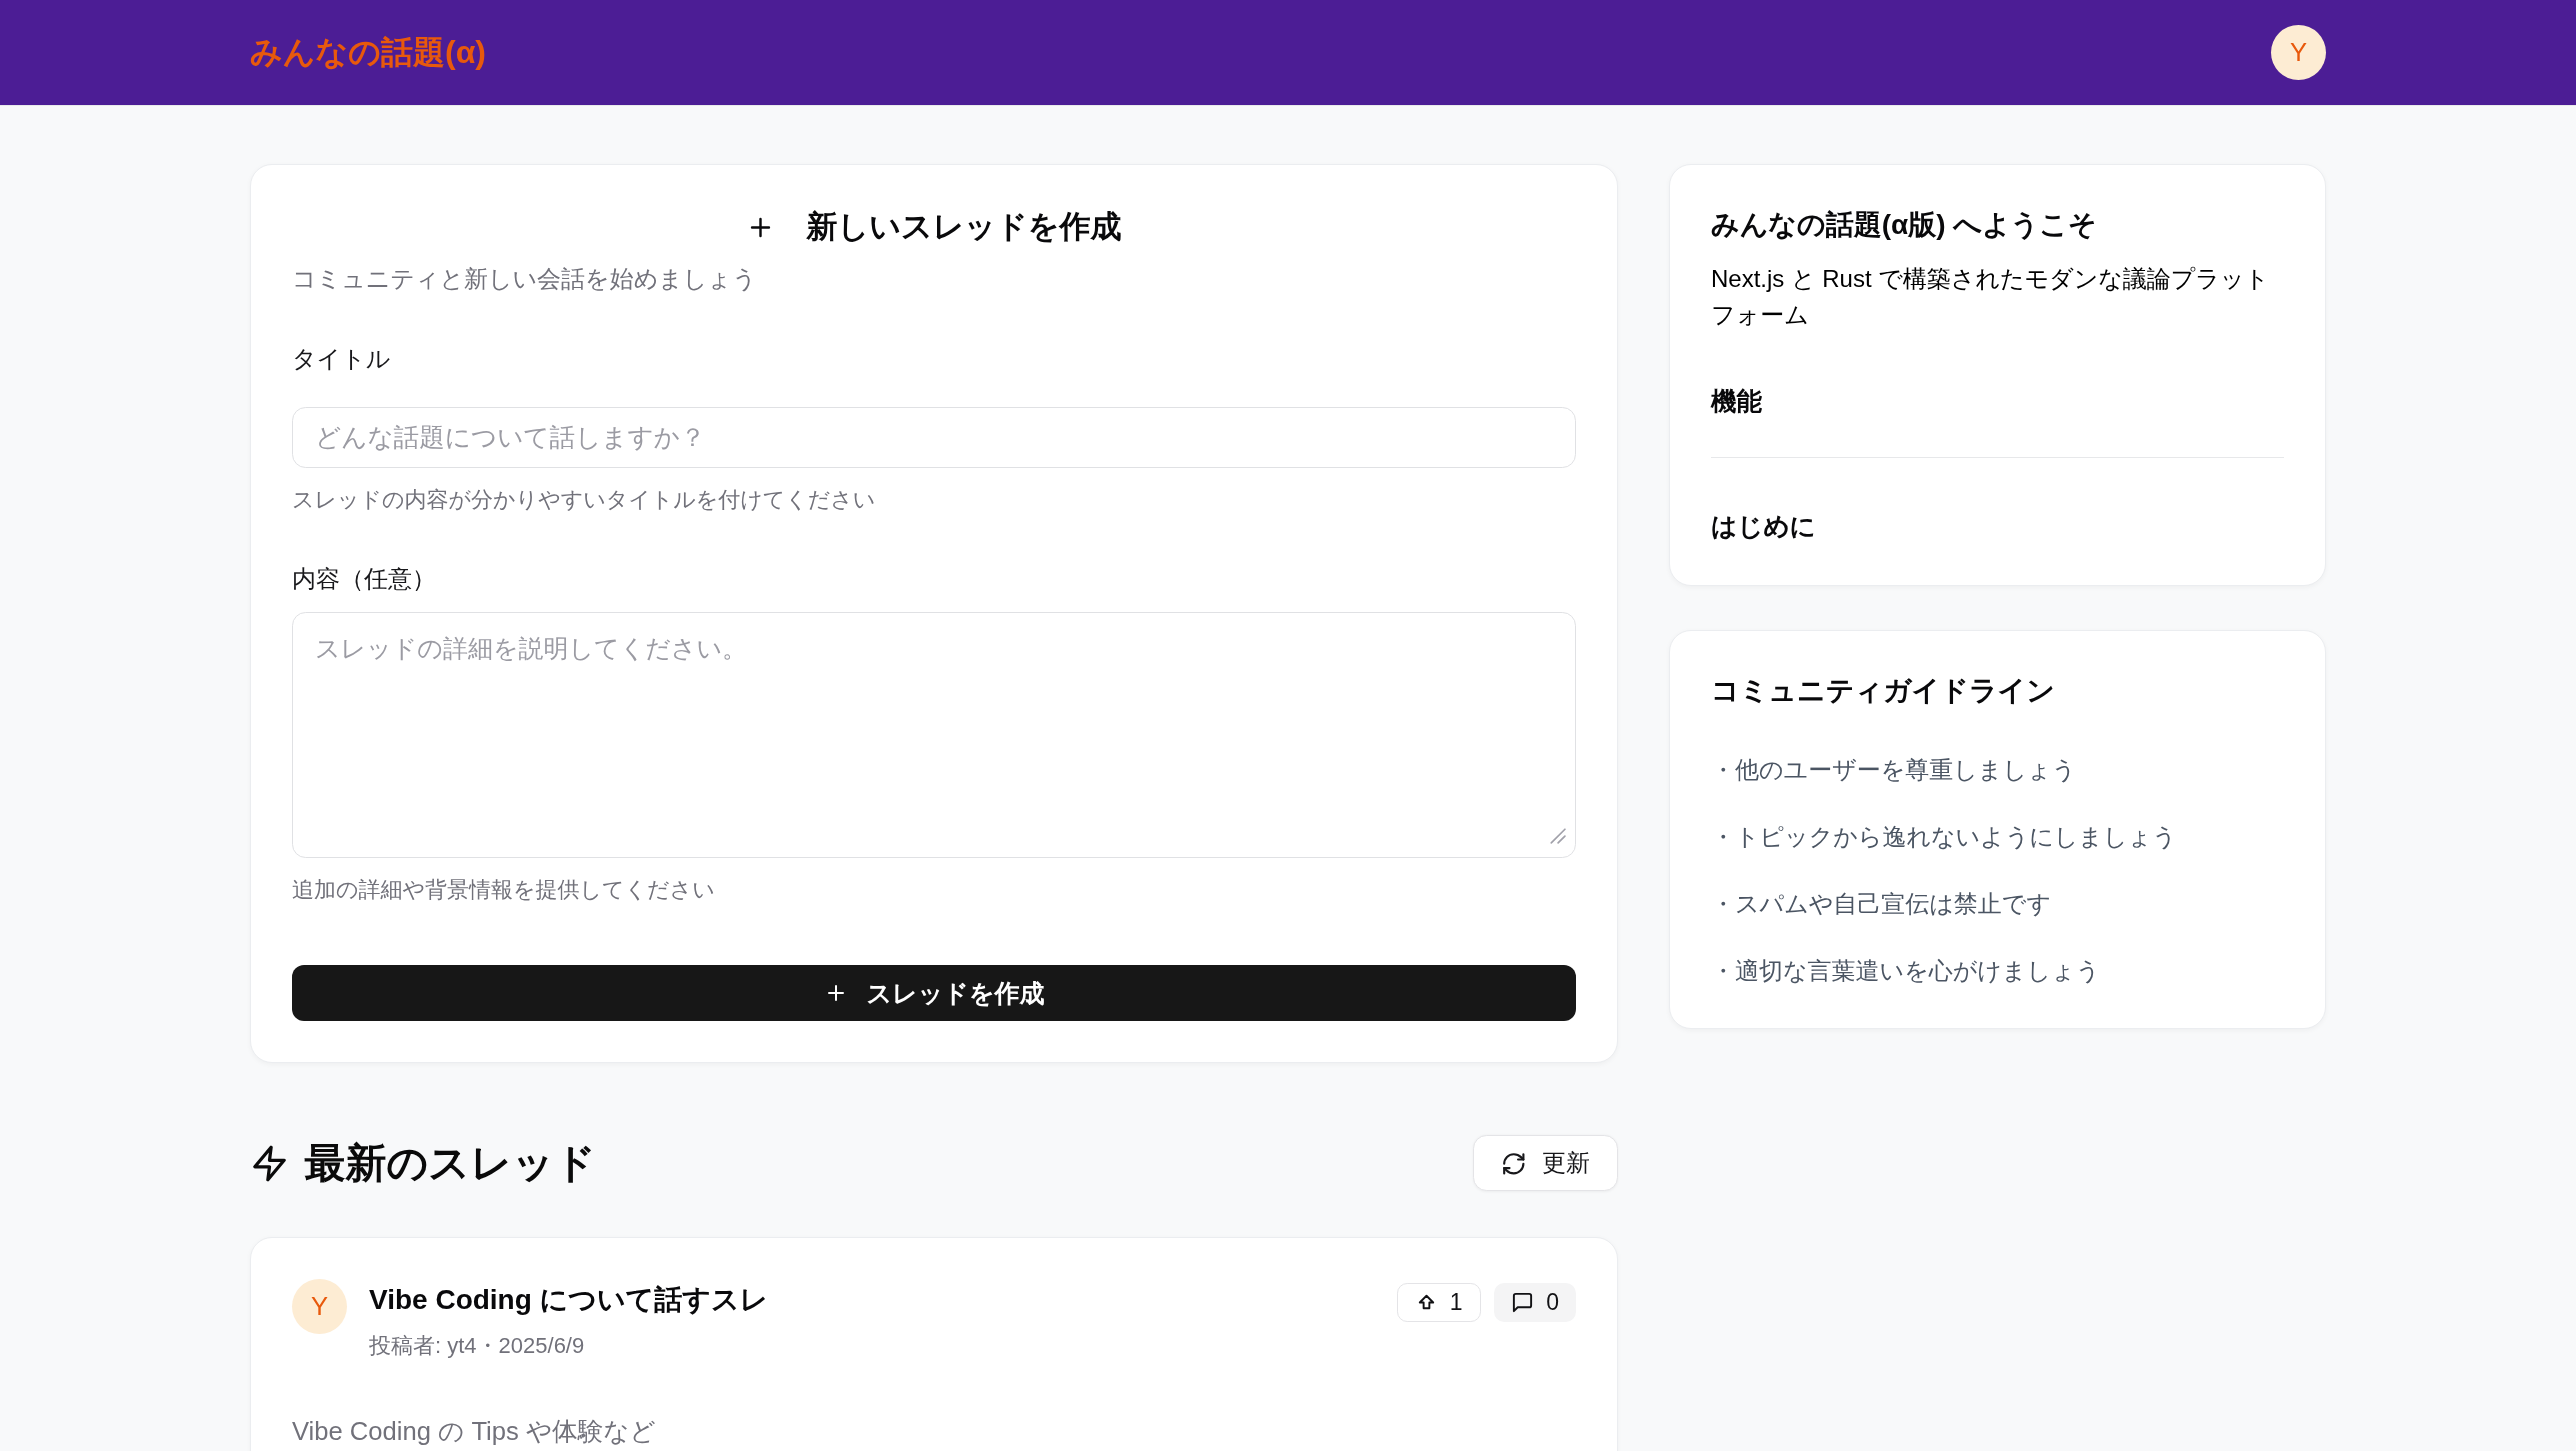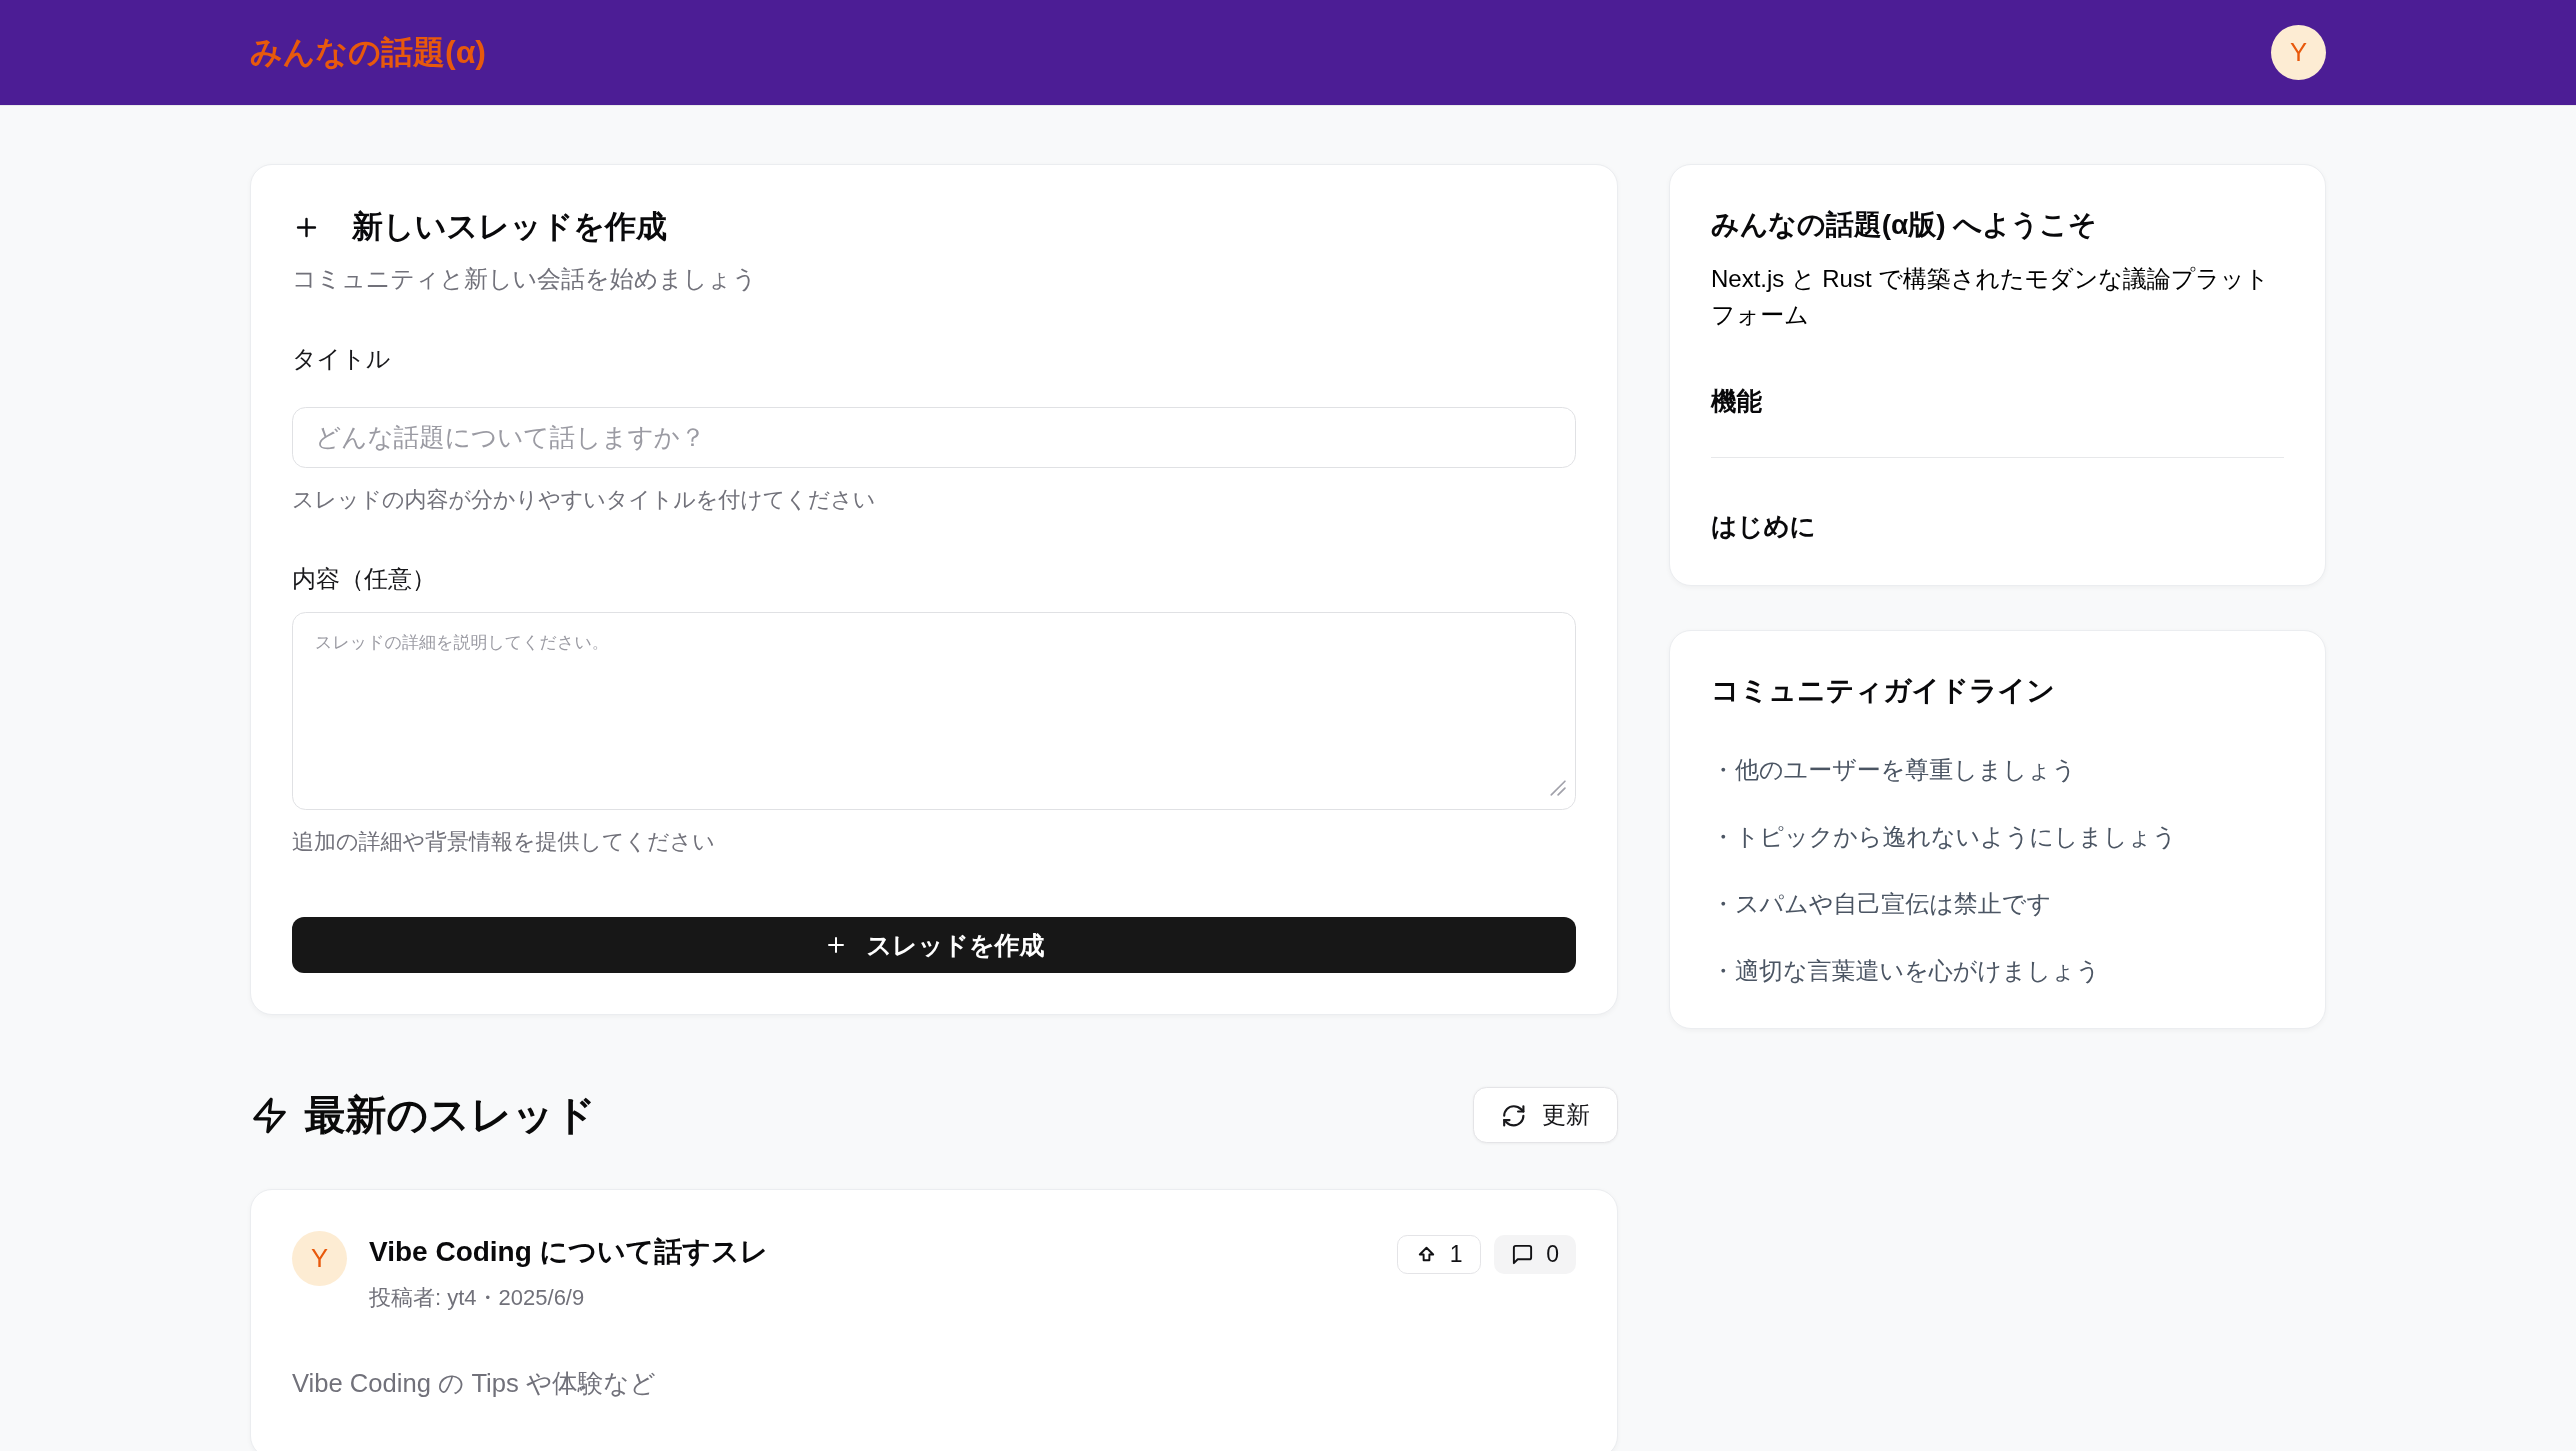--- a/index.html
+++ b/index.html
@@ -47,46 +47,46 @@
 
   .card {
     background: #ffffff;
     border: 0.9px solid #ebedf0;
     border-radius: 22px;
     box-shadow: 0 1.7px 5.1px rgba(0,0,0,0.04);
   }
 
   
   .form-card { padding: 41px; }
-  .card-title-row { display: flex; align-items: center; gap: 31px; }
+  .card-title-row { display: flex; align-items: center; gap: 31px; justify-content: center; }
   .card-title-row h2 { font-size: 31px; font-weight: 700; color: #09090b; }
   .icon { display: inline-flex; flex: 0 0 auto; }
   .card-subtitle { margin-top: 15.4px; font-size: 24px; color: #71717a; }
   .field-label { display: block; margin-top: 48px; font-size: 24px; font-weight: 500; color: #18181b; }
   .text-input {
     margin-top: 32px;
     width: 100%; height: 61px;
     border: 0.9px solid #e0e1e4;
     border-radius: 13.6px;
     padding: 0 22px;
     font-size: 25.6px;
     font-family: inherit;
     color: #18181b;
     background: #fff;
     outline: none;
   }
   .text-input::placeholder, textarea::placeholder { color: #9b9ba3; }
   .textarea-wrap { position: relative; margin-top: 17px; }
   textarea.text-area {
     display: block;
-    width: 100%; height: 198px;
+    width: 100%; height: 246px;
     border: 0.9px solid #e0e1e4;
     border-radius: 13.6px;
     padding: 17px 22px;
-    font-size: 17px;
+    font-size: 25px;
     font-family: inherit;
     line-height: 1.5;
     color: #18181b;
     background: #fff;
     resize: none;
     outline: none;
   }
   .resize-handle { position: absolute; right: 8.5px; bottom: 10.2px; pointer-events: none; }
   .help-text { margin-top: 17px; font-size: 22px; color: #71717a; }
   .submit-btn {

